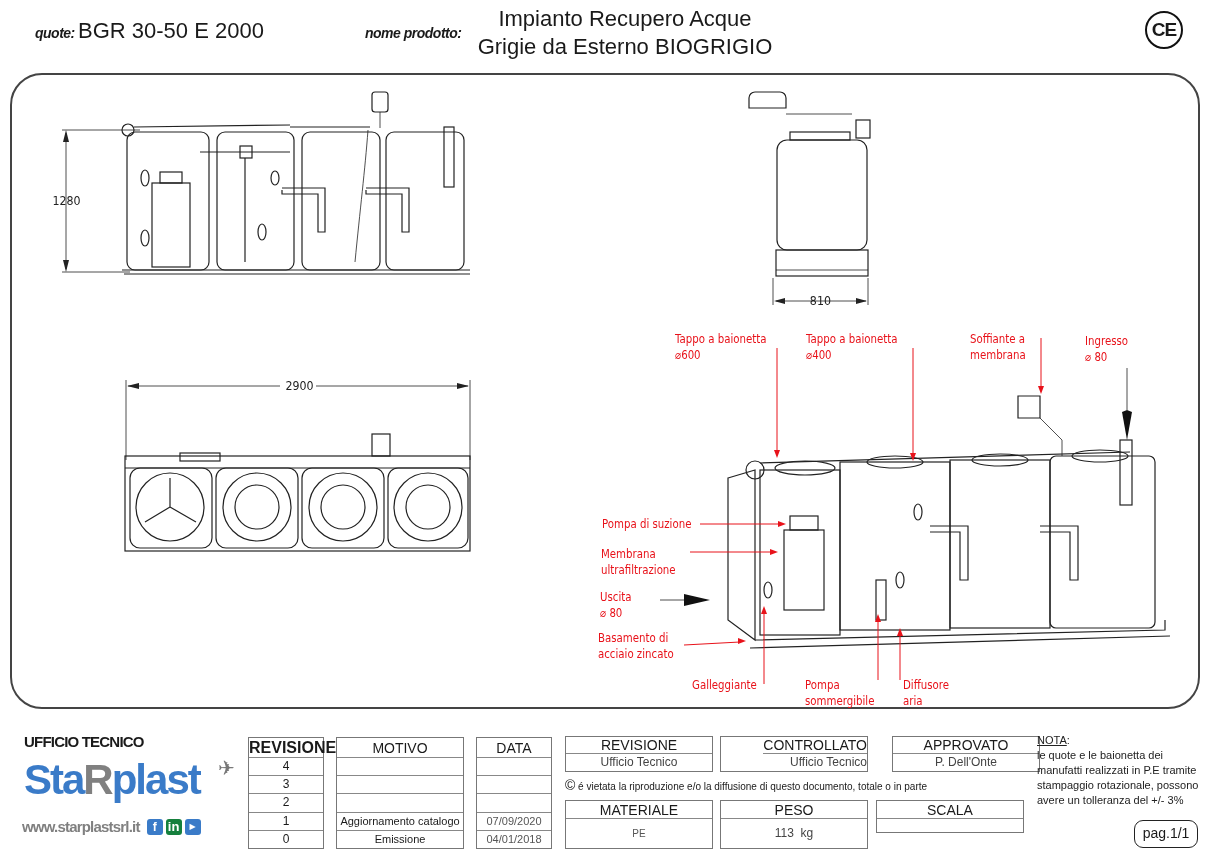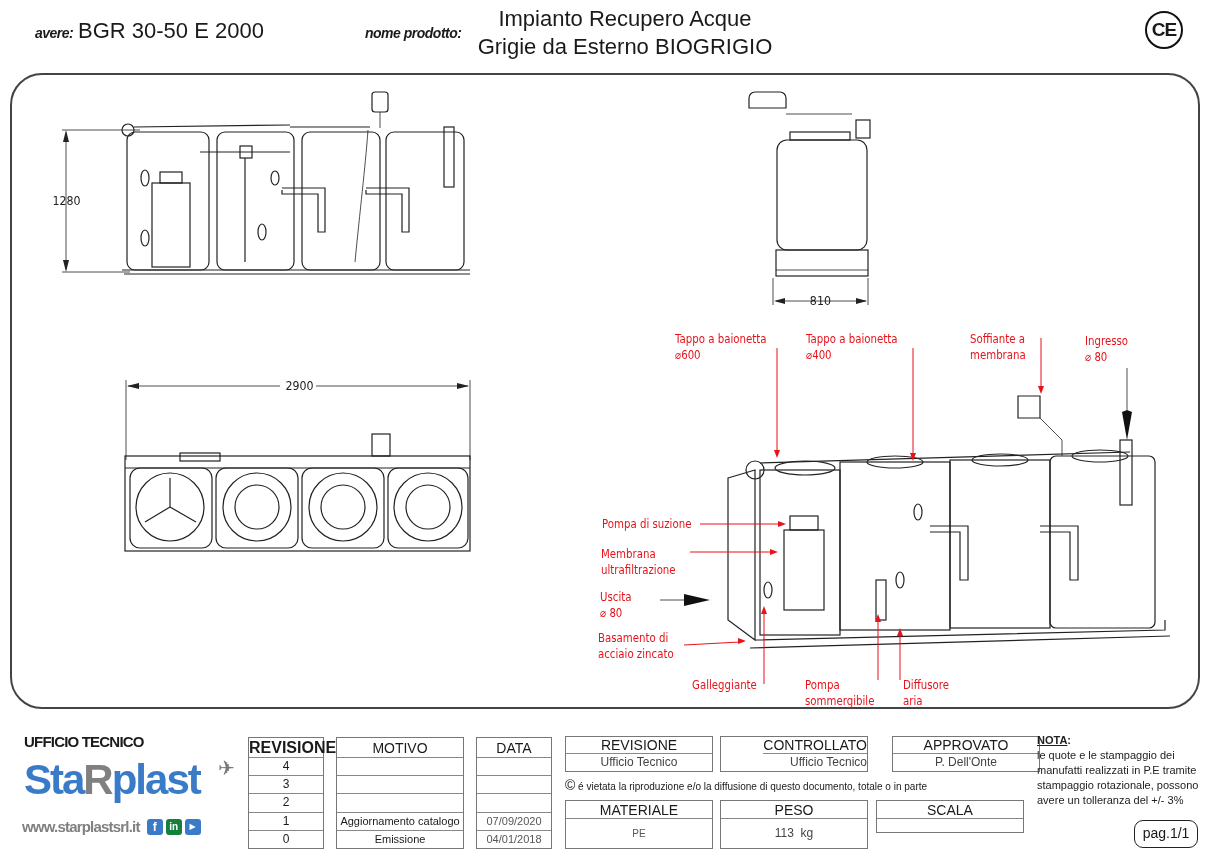--- a/index.html
+++ b/index.html
@@ -25,21 +25,21 @@
   .pag{border:1.8px solid #222;border-radius:9px;font-size:14px;text-align:center;line-height:24px;}
   svg{overflow:visible;}
   .ln{stroke:#222;fill:none;stroke-width:1.2;}
   .lnt{stroke:#222;fill:none;stroke-width:0.8;}
   .red{stroke:#e8121a;stroke-width:1;fill:none;}
 </style>
 </head>
 <body>
 
 <div class="abs" style="left:0;top:0;width:1214px;height:72px;">
-  <span class="abs hdr-lbl" style="left:35px;top:25px;">avere:</span>
+  <span class="abs hdr-lbl" style="left:35px;top:25px;">quote:</span>
   <span class="abs hdr-code" style="left:78px;top:18px;">BGR 30-50 E 2000</span>
   <span class="abs hdr-lbl" style="left:365px;top:25px;">nome prodotto:</span>
   <div class="abs hdr-title" style="left:440px;top:5px;width:370px;">
     <div>Impianto Recupero Acque</div>
     <div>Grigie da Esterno BIOGRIGIO</div>
   </div>
   <div class="abs ce" style="left:1145px;top:11px;">CE</div>
 </div>
 
 <div class="abs frame"></div>
@@ -228,21 +228,21 @@
 <div class="abs" style="left:24px;top:733px;font-weight:bold;font-size:15px;letter-spacing:-0.8px;">UFFICIO TECNICO</div>
 
 <div class="abs" style="left:22px;top:756px;width:215px;height:90px;">
   <div style="font-weight:bold;font-size:42px;color:#3a7bc8;letter-spacing:-2px;line-height:44px;position:absolute;left:2px;top:2px;">
     <span>Sta</span><span style="color:#808080;">R</span><span>plast</span>
   </div>
   <div style="position:absolute;left:196px;top:0;color:#777;font-size:20px;">✈</div>
   <div style="position:absolute;left:0;top:62px;display:flex;align-items:center;gap:3px;">
     <span style="font-weight:bold;font-size:15px;color:#808080;letter-spacing:-0.8px;margin-right:4px;">www.starplastsrl.it</span>
     <span style="background:#3a7bc8;color:#fff;width:16px;height:16px;border-radius:3px;font-size:12px;font-weight:bold;text-align:center;line-height:16px;">f</span>
-    <span style="background:#15803d;color:#fff;width:16px;height:16px;border-radius:3px;font-size:10px;font-weight:bold;text-align:center;line-height:16px;">in</span>
+    <span style="background:#15803d;color:#fff;width:16px;height:16px;border-radius:3px;font-size:13px;font-weight:bold;text-align:center;line-height:16px;">in</span>
     <span style="background:#3a7bc8;color:#fff;width:16px;height:16px;border-radius:3px;font-size:8px;text-align:center;line-height:16px;">▶</span>
   </div>
 </div>
 
 <div class="abs tb" style="left:248px;top:737px;width:76px;height:112px;display:flex;flex-direction:column;">
   <div class="cell rev-th" style="height:20px;line-height:20px;">REVISIONE</div>
   <div class="cell" style="flex:1;line-height:17px;font-size:12px;">4</div>
   <div class="cell" style="flex:1;line-height:17px;font-size:12px;">3</div>
   <div class="cell" style="flex:1;line-height:17px;font-size:12px;">2</div>
   <div class="cell" style="flex:1;line-height:17px;font-size:12px;">1</div>
@@ -292,20 +292,20 @@
 <div class="abs tb" style="left:720px;top:800px;width:148px;height:49px;display:flex;flex-direction:column;">
   <div class="cell th" style="height:18px;line-height:18px;">PESO</div>
   <div class="cell" style="flex:1;line-height:29px;font-size:12px;color:#444;white-space:pre;">113  kg</div>
 </div>
 <div class="abs tb" style="left:876px;top:800px;width:148px;height:33px;display:flex;flex-direction:column;">
   <div class="cell th" style="height:18px;line-height:18px;">SCALA</div>
   <div class="cell" style="flex:1;line-height:29px;"></div>
 </div>
 
 <div class="abs nota" style="left:1037px;top:733px;width:175px;">
-  <div style="font-weight:bold;"><span style="text-decoration:underline;">NOTA</span>:</div>
-  <div>le quote e le stampaggio dei</div>
+  <div style="font-weight:normal;"><span style="text-decoration:underline;">NOTA</span>:</div>
+  <div>le quote e le baionetta dei</div>
   <div>manufatti realizzati in P.E tramite</div>
   <div>stampaggio rotazionale, possono</div>
   <div>avere un tolleranza del +/- 3%</div>
 </div>
 
 <div class="abs pag" style="left:1134px;top:820px;width:62px;height:26px;">pag.1/1</div>
 
 </body></html>

